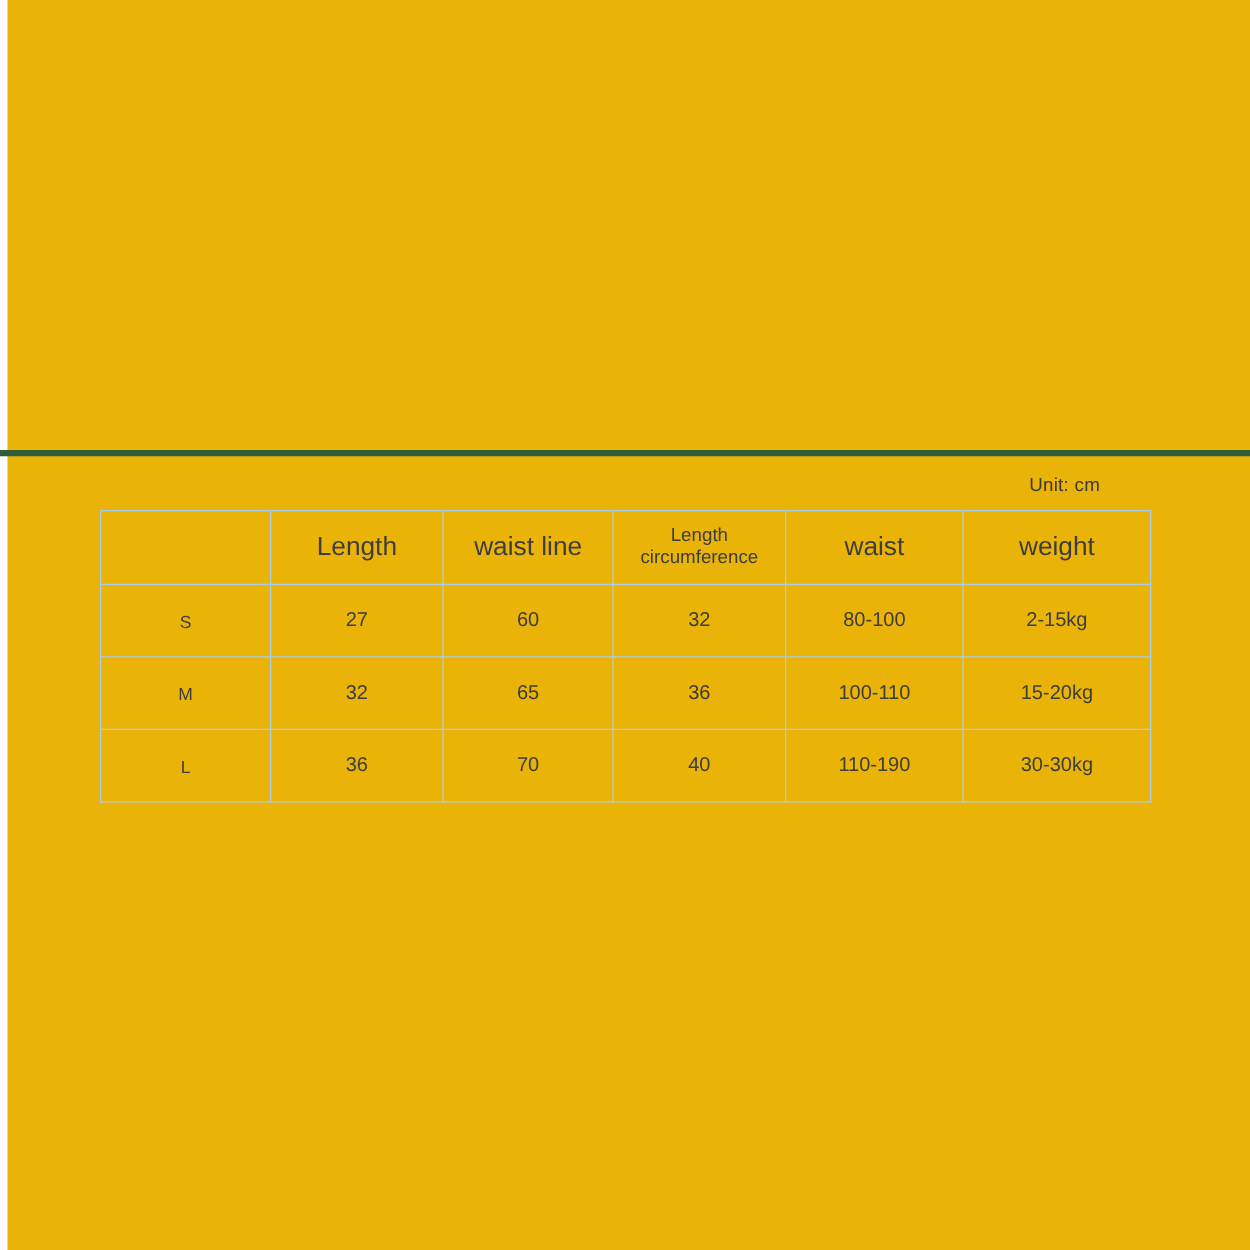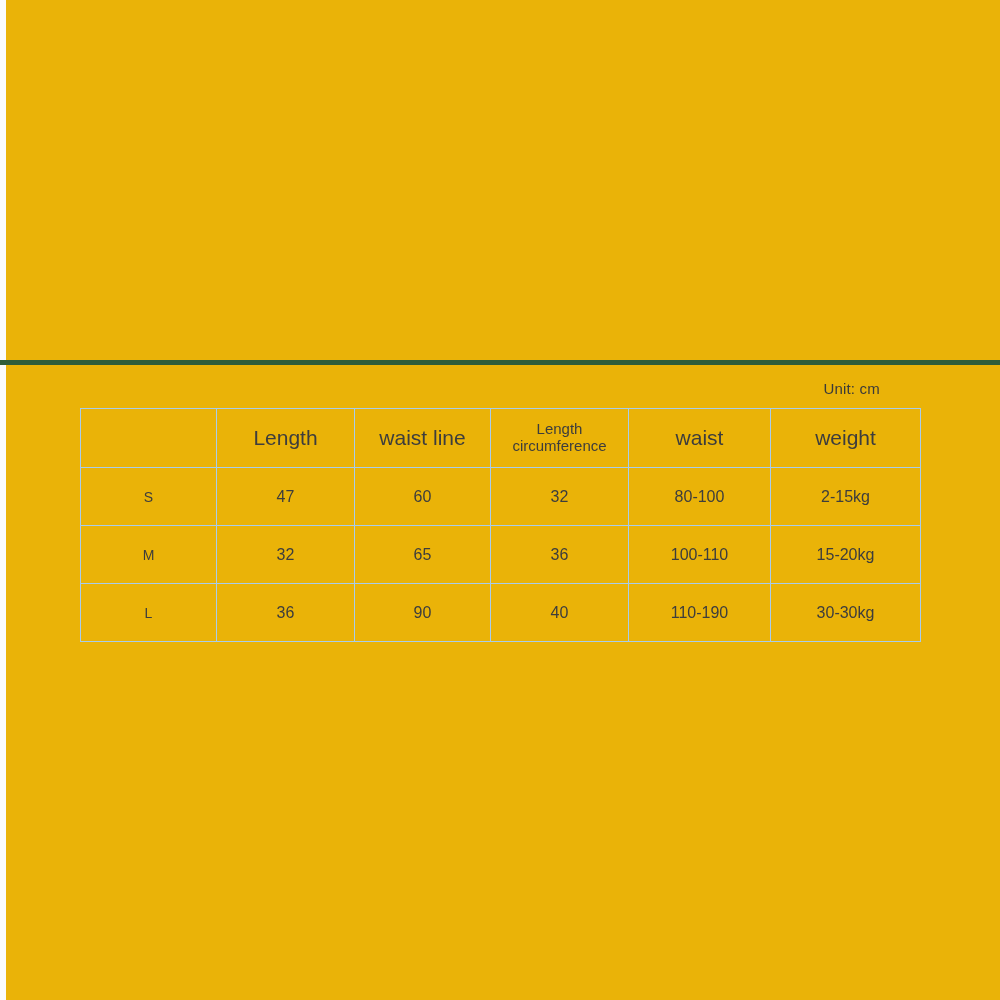--- a/index.html
+++ b/index.html
@@ -121,38 +121,38 @@
             <span>Length</span><br>
             <span>circumference</span>
           </th>
           <th>waist</th>
           <th>weight</th>
         </tr>
       </thead>
       <tbody>
         <tr>
           <td class="size-cell">S</td>
-          <td>47</td>
+          <td>27</td>
           <td>60</td>
           <td>32</td>
           <td>80-100</td>
           <td>2-15kg</td>
         </tr>
         <tr>
           <td class="size-cell">M</td>
           <td>32</td>
           <td>65</td>
           <td>36</td>
           <td>100-110</td>
           <td>15-20kg</td>
         </tr>
         <tr>
           <td class="size-cell">L</td>
           <td>36</td>
-          <td>90</td>
+          <td>70</td>
           <td>40</td>
           <td>110-190</td>
           <td>30-30kg</td>
         </tr>
       </tbody>
     </table>
   </div>
 
 </div>
 

